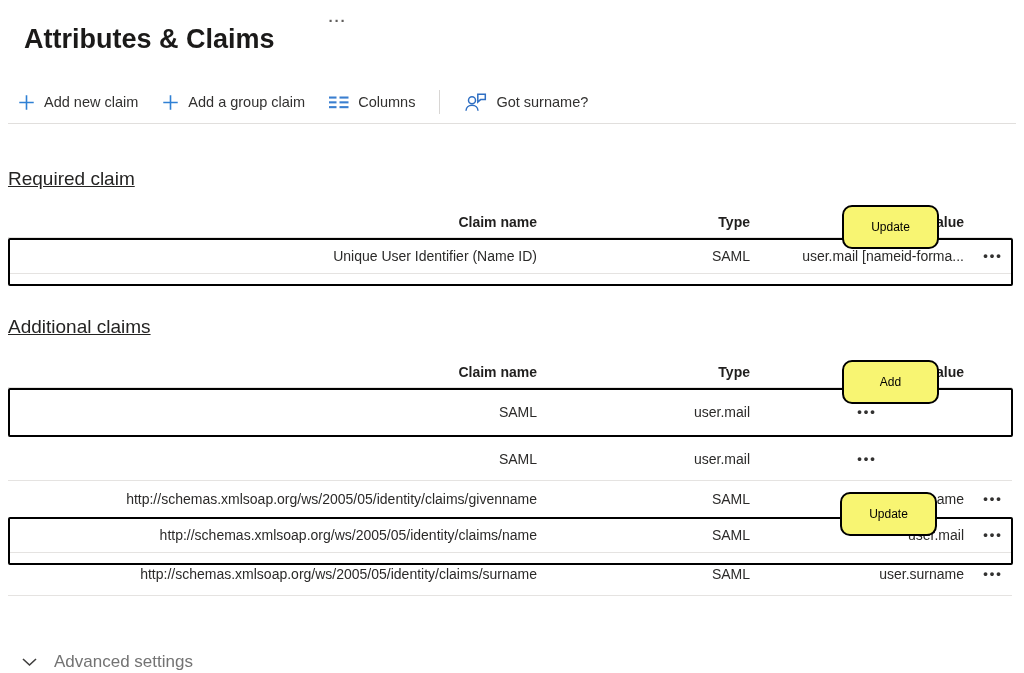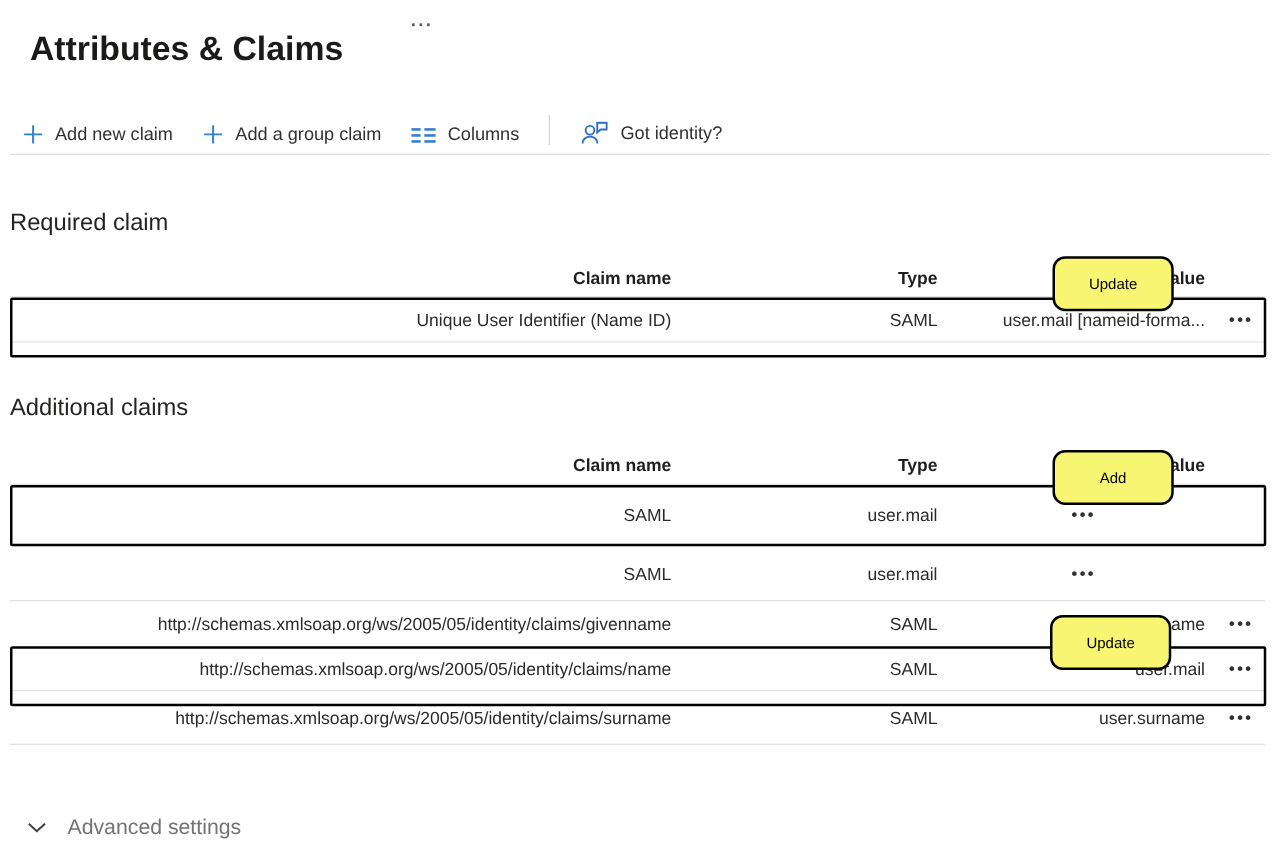--- a/index.html
+++ b/index.html
@@ -8,29 +8,29 @@
     background:#ffffff;color:#201f1e;
     font-family:"Liberation Sans", sans-serif;
     -webkit-font-smoothing:antialiased;
   }
   
   .title-row{position:absolute;left:8px;top:6px;display:flex;align-items:flex-start;}
   .page-title{font-size:27px;font-weight:700;color:#1b1a19;margin:16px;line-height:34px;}
   .title-menu{margin-left:38px;margin-top:8px;color:#605e5c;font-size:15px;font-weight:700;
     letter-spacing:1px;line-height:14px;cursor:pointer;}
   
-  .toolbar{position:absolute;left:18px;top:88px;height:28px;display:flex;align-items:flex-end;gap:24px;}
+  .toolbar{position:absolute;left:18px;top:88px;height:28px;display:flex;align-items:center;gap:24px;}
   .tb-btn{display:flex;align-items:center;gap:9px;background:none;border:none;padding:0;margin:0;
     font-family:inherit;font-size:14.5px;color:#323130;cursor:pointer;white-space:nowrap;}
   .tb-btn .icn{display:flex;align-items:center;}
   .vdiv{width:1px;height:24px;background:#d8d6d4;}
   .toolbar-rule{position:absolute;left:8px;right:8px;top:123px;border:none;margin:0;
     border-top:1px solid #e1dfdd;}
   
-  .sec-heading{position:absolute;left:8px;font-size:19px;font-weight:400;color:#252423;margin:0;}
+  .sec-heading{position:absolute;left:8px;font-size:19px;font-weight:400;color:#252423;margin:0;text-decoration:underline;}
   .sec-heading.required{top:168px;}
   .sec-heading.additional{top:316px;}
   
   .tbl{position:absolute;left:8px;width:1004px;z-index:1;}
   .tbl.required{top:206px;}
   .tbl.additional{top:356px;}
   .trow{display:grid;grid-template-columns:527px 213px 214px 1fr;align-items:center;
     padding-left:12px;box-sizing:border-box;font-size:14px;color:#2b2a29;}
   .trow.head{height:32px;font-weight:700;color:#201f1e;}
   .trow.sep{border-bottom:1px solid #e5e3e1;}
@@ -93,21 +93,21 @@
   </button>
   <div class="vdiv"></div>
   <button class="tb-btn">
     <span class="icn">
       <svg width="23" height="19" viewBox="0 0 23 19" fill="none" stroke="#2f6fc3" stroke-width="1.5">
         <circle cx="8" cy="7.2" r="3.5"></circle>
         <path d="M2 17.8c0-3.4 2.7-5.5 6-5.5s6 2.1 6 5.5"></path>
         <path d="M13.8 1.2h7.5v5.4h-4.7l-2.8 2.4v-2.4z"></path>
       </svg>
     </span>
-    <span>Got identity?</span>
+    <span>Got surname?</span>
   </button>
 </div>
 <hr class="toolbar-rule">
 
 <h2 class="sec-heading required">Required claim</h2>
 
 <div class="tbl required">
   <div class="trow head sep">
     <div class="cell">Claim name</div>
     <div class="cell">Type</div>

